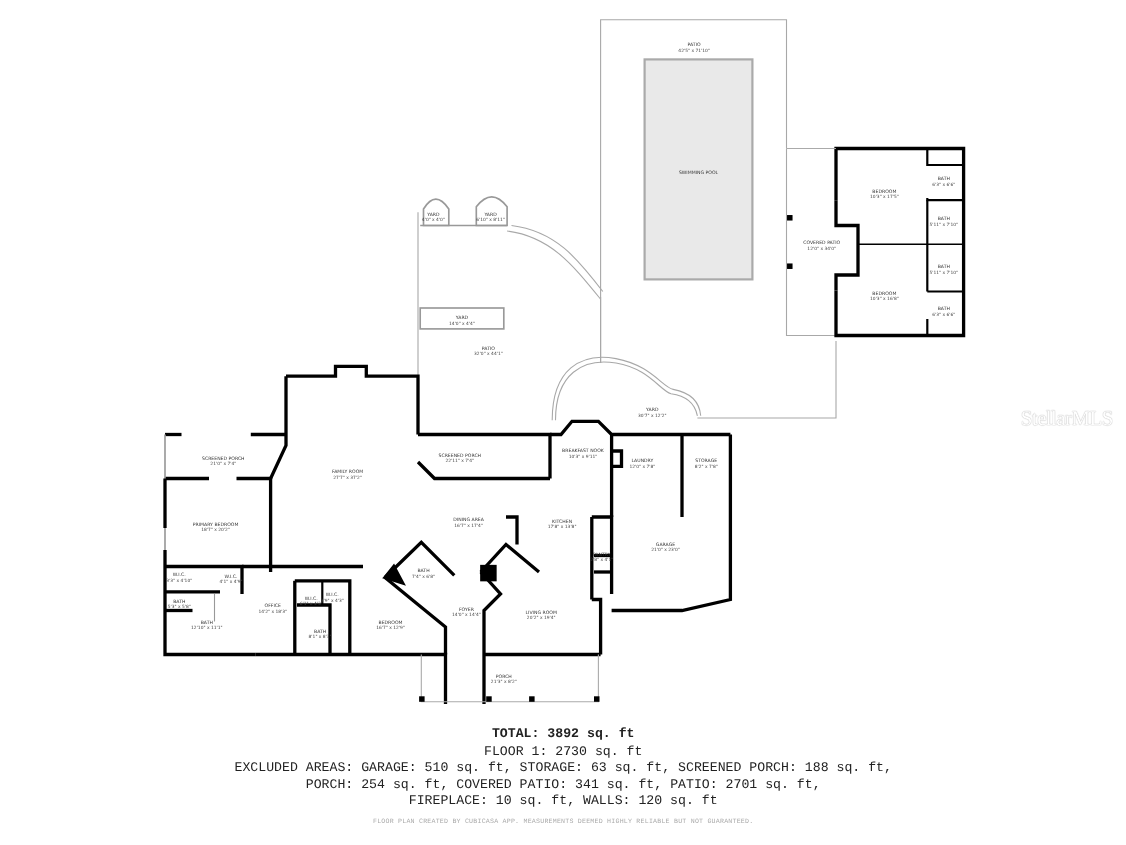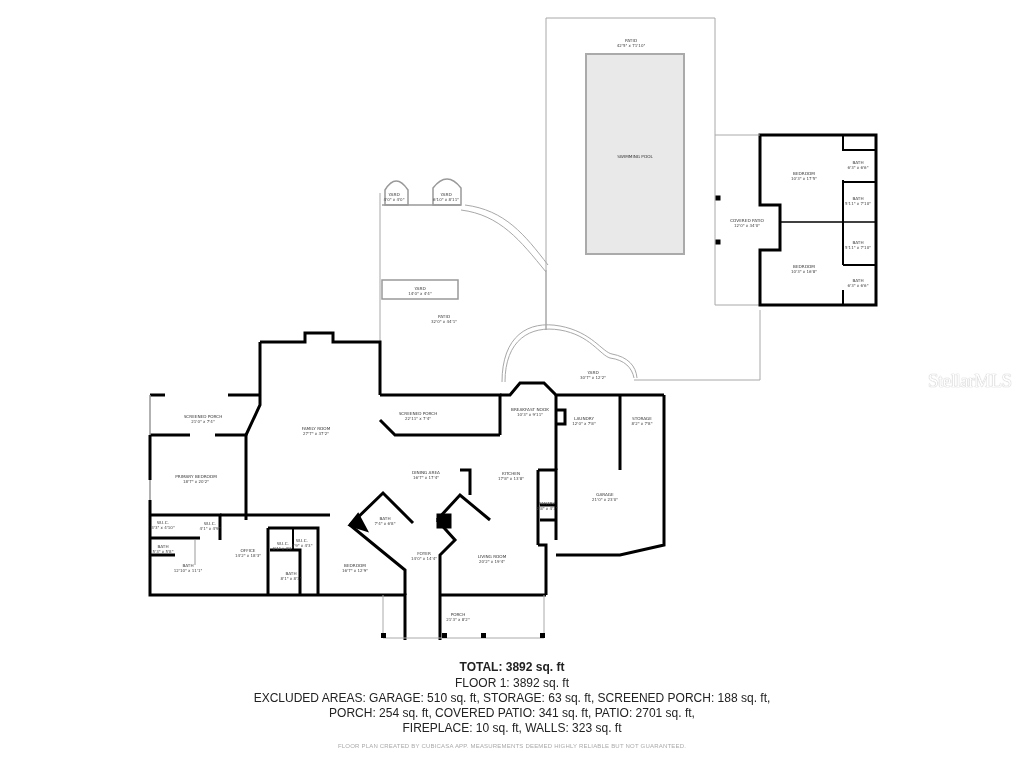--- a/index.html
+++ b/index.html
@@ -1,20 +1,20 @@
 <!DOCTYPE html>
 <html><head>
 <meta charset="utf-8">
 <style>
   html,body{margin:0;padding:0;background:#fff;}
   body{width:1024px;height:768px;position:relative;overflow:hidden;font-family:"DejaVu Sans",sans-serif;}
   #plan{position:absolute;left:0;top:0;width:1024px;height:768px;}
   .rl{font-family:"DejaVu Sans",sans-serif;font-size:4.2px;fill:#333;text-anchor:middle;}
   .rd{font-family:"DejaVu Sans",sans-serif;font-size:4px;fill:#444;text-anchor:middle;}
-  .summary{position:absolute;left:0;width:1024px;text-align:center;color:#222;font-family:Liberation Sans, sans-serif;}
+  .summary{position:absolute;left:0;width:1024px;text-align:center;color:#222;font-family:Liberation Mono, monospace;}
   .total{top:660px;font-size:12px;font-weight:bold;}
   .line{font-size:12px;line-height:16px;}
   .l1{top:675px;} .l2{top:690px;} .l3{top:705px;} .l4{top:720px;}
   .credit{top:743px;font-size:6px;color:#aaa;letter-spacing:0.2px;}
   .watermark{position:absolute;left:928px;top:370px;font-size:19px;color:#fff;font-family:Liberation Serif, serif;
     text-shadow:0 0 1px #bbb,0 0 1px #bbb;letter-spacing:-0.5px;}
 </style>
 </head>
 <body>
 
@@ -189,17 +189,17 @@
       <text class="rl" x="492" y="558">LIVING ROOM</text>
       <text class="rd" x="492" y="563">20'2" x 19'4"</text>
       <text class="rl" x="458" y="616">PORCH</text>
       <text class="rd" x="458" y="621">21'3" x 8'2"</text>
     </g>
 </svg>
 
 <div class="watermark">StellarMLS</div>
 
 <div class="summary total">TOTAL: 3892 sq. ft</div>
-<div class="summary line l1">FLOOR 1: 3892 sq. ft</div>
+<div class="summary line l1">FLOOR 1: 2730 sq. ft</div>
 <div class="summary line l2">EXCLUDED AREAS: GARAGE: 510 sq. ft, STORAGE: 63 sq. ft, SCREENED PORCH: 188 sq. ft,</div>
 <div class="summary line l3">PORCH: 254 sq. ft, COVERED PATIO: 341 sq. ft, PATIO: 2701 sq. ft,</div>
-<div class="summary line l4">FIREPLACE: 10 sq. ft, WALLS: 323 sq. ft</div>
+<div class="summary line l4">FIREPLACE: 10 sq. ft, WALLS: 120 sq. ft</div>
 <div class="summary credit">FLOOR PLAN CREATED BY CUBICASA APP. MEASUREMENTS DEEMED HIGHLY RELIABLE BUT NOT GUARANTEED.</div>
 
 </body></html>

